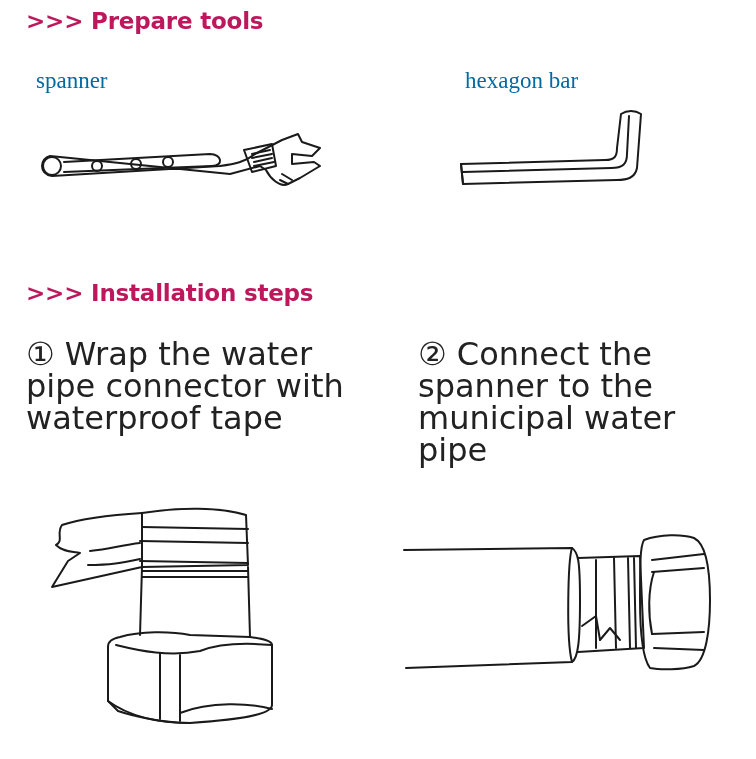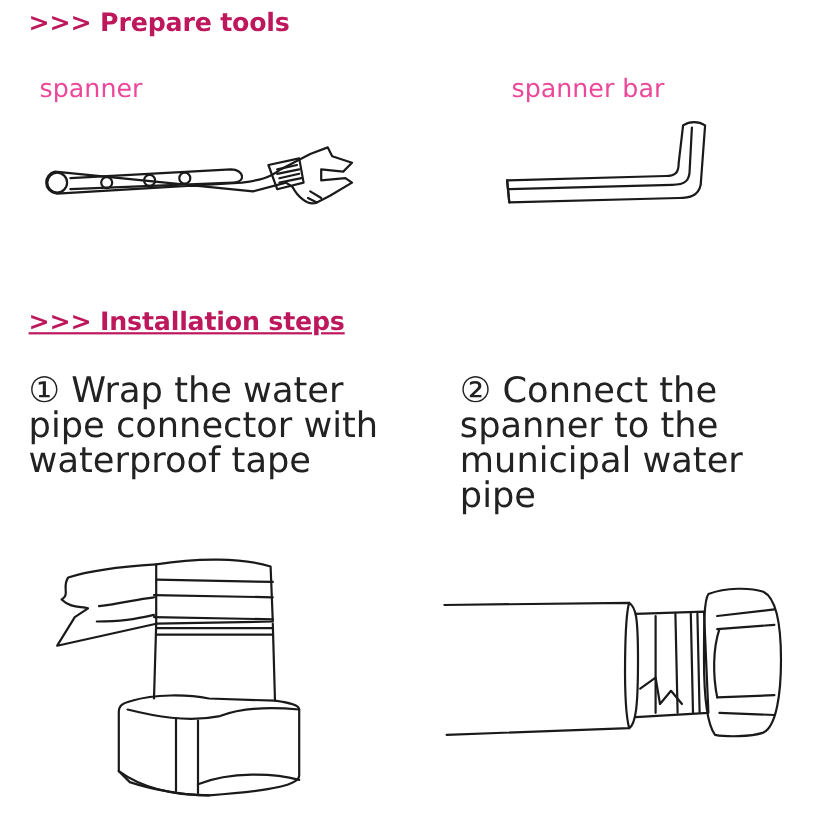--- a/index.html
+++ b/index.html
@@ -1,50 +1,50 @@
 <!DOCTYPE html>
 <html><head>
   <meta charset="utf-8">
   <style>
     html, body { margin: 0; padding: 0; background: #ffffff; }
     body { width: 756px; height: 759px; position: relative; overflow: hidden;
            font-family: "DejaVu Sans", "Liberation Sans", sans-serif; color: #222; }
     .heading { position: absolute; left: 26px; font-size: 23px; font-weight: bold; letter-spacing: -0.2px; color: #be185d; }
-    .tool-label { position: absolute; font-size: 23px; color: #ec4899; }
+    .tool-label { position: absolute; font-size: 23px; color: #0369a1; font-family: Liberation Serif, serif; }
     .step-text { position: absolute; font-size: 32px; line-height: 32px; color: #222; width: 330px; }
     svg { position: absolute; overflow: visible; }
     svg * { fill: none; stroke: #1a1a1a; stroke-width: 2; stroke-linejoin: round; stroke-linecap: round; }
   </style>
 </head>
 <body>
 
 <div class="heading" style="top:8px;">&gt;&gt;&gt; Prepare tools</div>
 
 <div class="tool-label" style="left:36px; top:68px;">spanner</div>
-<div class="tool-label" style="left:465px; top:68px;">spanner bar</div>
+<div class="tool-label" style="left:465px; top:68px;">hexagon bar</div>
 
 <svg style="left:30px; top:118px;" width="300" height="80" viewBox="0 0 300 80">
   <path d="M20,38 C10,40 8,56 22,58 L190,48 C205,46 215,44 225,36 L252,22 L268,16 L272,24 L290,30 L282,38 L262,36 L262,46 L284,44 L290,48 L270,60 L258,66 C250,70 240,60 236,52 L230,48 L200,56 Z"></path>
   <circle cx="22" cy="48" r="9"></circle>
   <path d="M34,44 L180,36 C192,36 194,48 182,48 L34,54"></path>
   <circle cx="67" cy="48" r="5"></circle>
   <circle cx="106" cy="46" r="5"></circle>
   <circle cx="138" cy="44" r="5"></circle>
   <path d="M214,32 L242,26 L246,48 L222,54 Z"></path>
   <path d="M222,36 L240,32 M222,40 L242,36 M224,44 L242,40 M224,48 L244,44"></path>
   <path d="M252,56 L262,62 M250,62 L258,66"></path>
 </svg>
 
 <svg style="left:455px; top:108px;" width="220" height="80" viewBox="0 0 220 80">
   <path d="M6,56 L150,52 C160,52 162,48 162,40 L166,6 C172,2 180,2 186,6 L182,60 C180,70 172,72 162,72 L8,76 Z"></path>
   <path d="M8,64 L156,60 C168,60 172,56 172,46 L174,8"></path>
   <path d="M6,56 L8,76"></path>
 </svg>
 
-<div class="heading" style="top:280px;text-decoration:underline;">&gt;&gt;&gt; Installation steps</div>
+<div class="heading" style="top:280px;">&gt;&gt;&gt; Installation steps</div>
 
 <div class="step-text" style="left:26px; top:338px;">① Wrap the water pipe connector with waterproof tape</div>
 <div class="step-text" style="left:418px; top:338px;">② Connect the spanner to the municipal water pipe</div>
 
 <svg style="left:50px; top:505px;" width="240" height="230" viewBox="0 0 240 230">
   <path d="M92,8 C130,2 170,2 196,10 L198,60 L92,62 Z"></path>
   <path d="M92,8 C60,10 30,14 12,20 C6,28 14,36 6,40 C14,48 24,46 30,48 L18,56 L2,82 L92,62"></path>
   <path d="M92,22 L198,24 M90,36 L198,38 M90,56 L198,58"></path>
   <path d="M40,46 C60,44 72,40 90,38 M38,60 C60,60 72,58 90,54"></path>
   <path d="M92,66 L198,66 M92,72 L198,72"></path>

